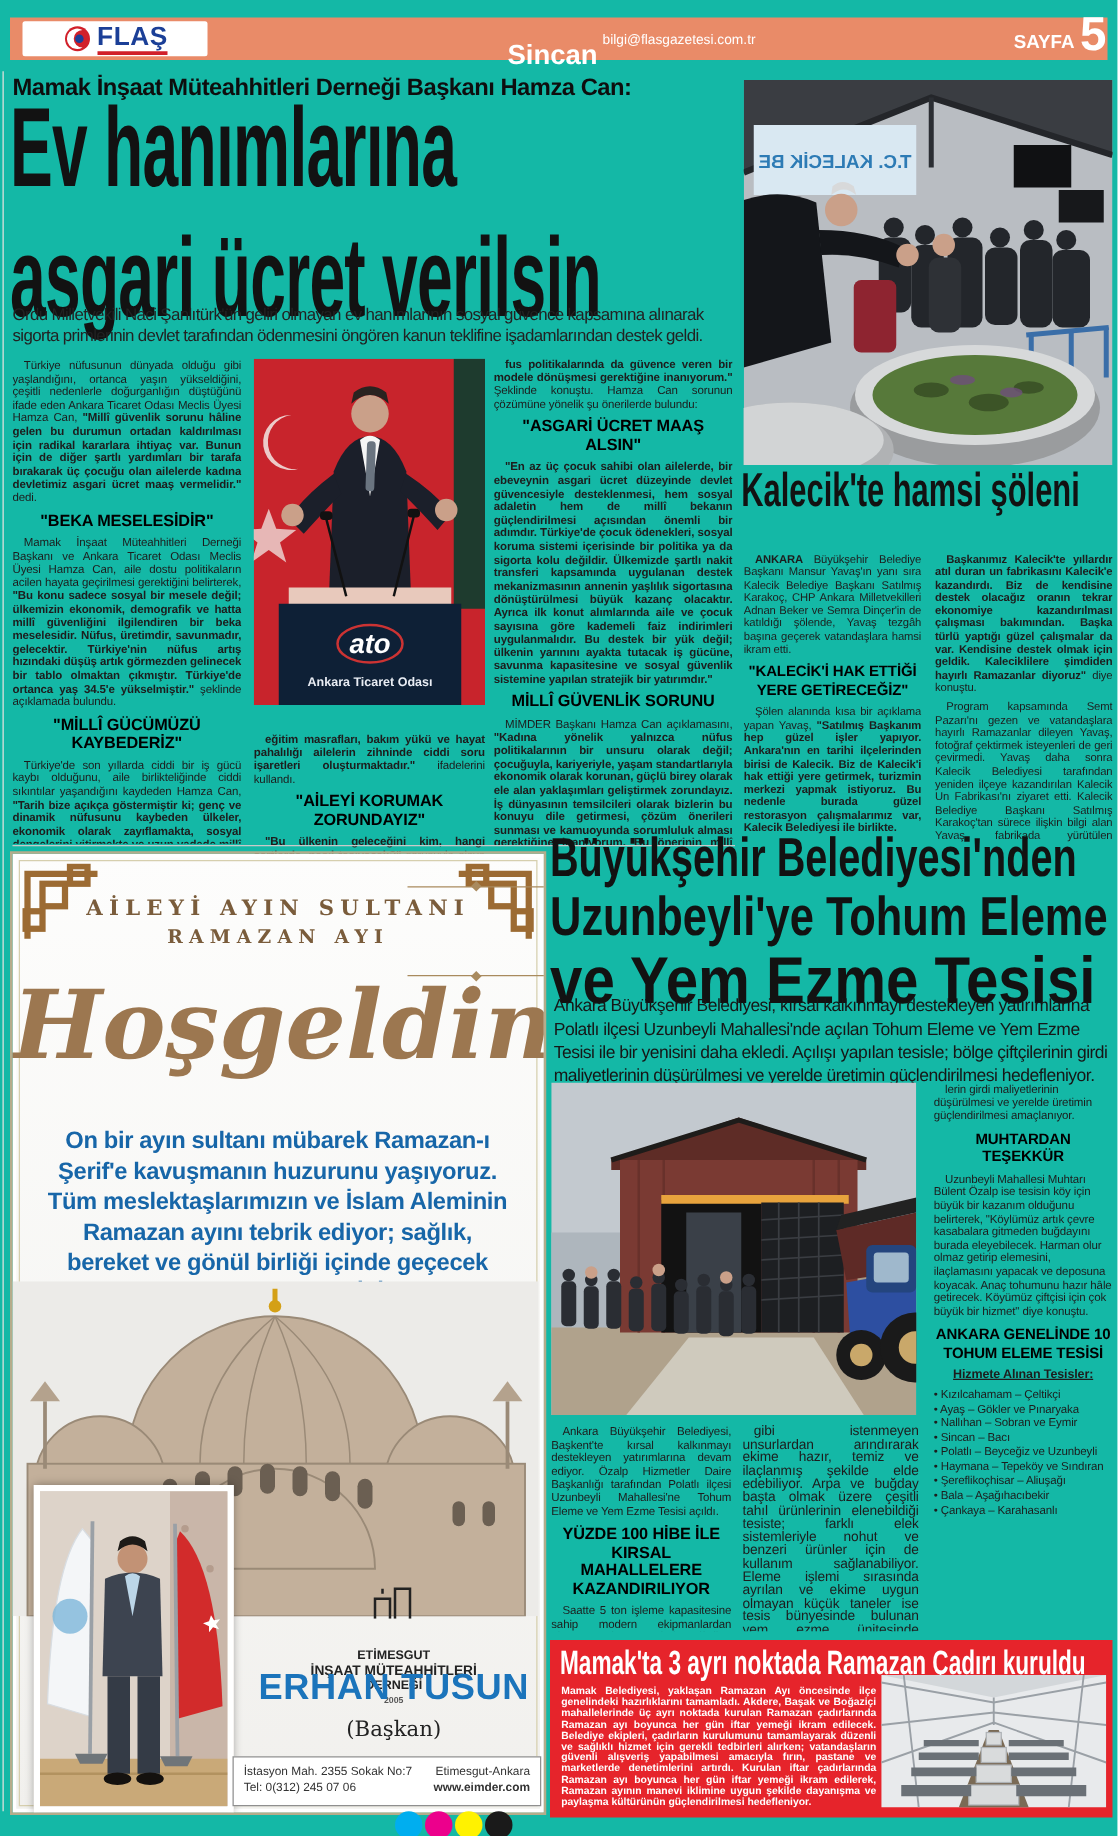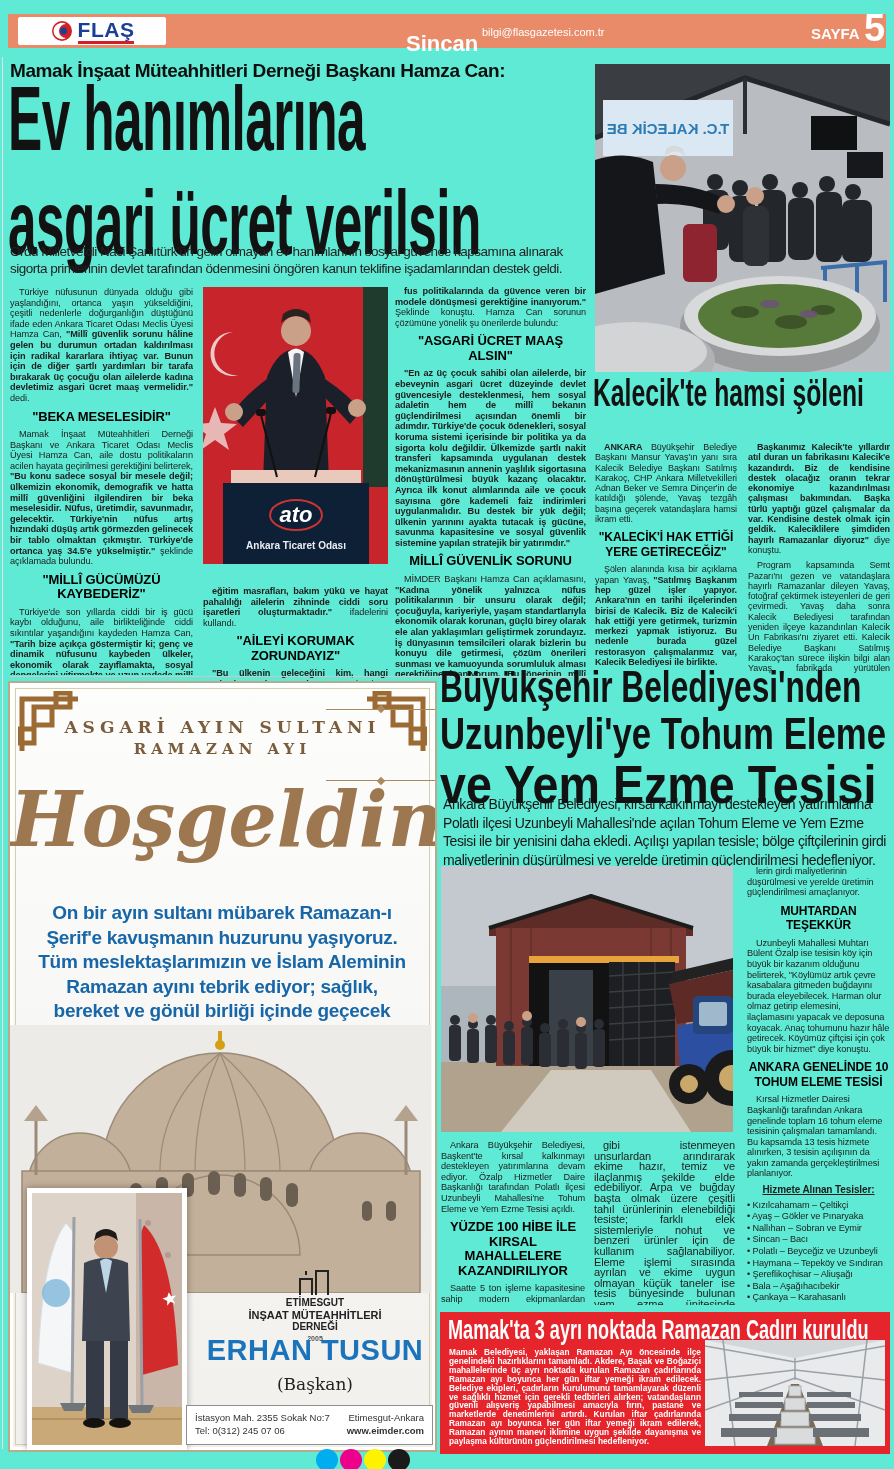--- a/index.html
+++ b/index.html
@@ -1,16 +1,16 @@
 <!DOCTYPE html>
 <html><head>
 <meta charset="utf-8">
 <style>
   html,body{margin:0;padding:0;background:#fff;}
-  .page{position:relative;width:894px;height:1469px;background:#5eead4;overflow:hidden;
+  .page{position:relative;width:894px;height:1469px;background:#14b8a6;overflow:hidden;
         font-family:"Liberation Sans","DejaVu Sans",sans-serif;color:#1a1a1a;}
   .abs{position:absolute;}
 
   
   .masthead{left:8px;top:14px;width:878px;height:34px;background:#E98B68;}
   .logo-box{position:absolute;left:10px;top:3px;width:148px;height:28px;background:#fff;border-radius:2px;
             display:flex;align-items:center;justify-content:center;gap:4px;}
   .logo-text{font-size:21px;font-weight:bold;color:#1B3F97;letter-spacing:.5px;border-bottom:3px solid #D1202A;line-height:22px;}
   .edition{position:absolute;left:398px;top:2px;font-size:22px;font-weight:bold;color:#fff;margin-top:15px;}
   .edition-mail{position:absolute;left:474px;top:12px;font-size:11px;color:#fff;}
@@ -247,21 +247,21 @@
     <svg class="abs" style="right:8px;top:8px;transform:scaleX(-1);" width="64" height="64" viewBox="0 0 64 64">
       <g fill="none" stroke="#9c6b33" stroke-width="5">
         <path d="M4 60 V8 H60"></path>
           <rect x="16" y="16" width="18" height="18"></rect>
           <rect x="38" y="2" width="14" height="14"></rect>
           <rect x="2" y="38" width="14" height="14"></rect>
       </g>
     </svg>
 
     <div class="abs orn-div" style="left:158px;top:26px;"></div>
-    <div class="abs ad-kicker" style="top:34px;font-size:17px;letter-spacing:5px;">ASGARİ AYIN SULTANI</div>
+    <div class="abs ad-kicker" style="top:34px;font-size:17px;letter-spacing:5px;">AİLEYİ AYIN SULTANI</div>
     <div class="abs ad-kicker" style="top:57px;font-size:15px;letter-spacing:5px;">RAMAZAN AYI</div>
     <div class="abs orn-div" style="left:158px;top:84px;transform:rotate(180deg);"></div>
     <div class="abs script-title" style="top:92px;">Hoşgeldin</div>
     <div class="abs ad-message">On bir ayın sultanı mübarek Ramazan-ı Şerif'e kavuşmanın huzurunu yaşıyoruz. Tüm meslektaşlarımızın ve İslam Aleminin Ramazan ayını tebrik ediyor; sağlık, bereket ve gönül birliği içinde geçecek HAYIRLI RAMAZANLAR DİLİYORUM..</div>
 
     <svg class="abs" style="left:0;top:342px;" width="421" height="268" viewBox="0 0 421 268">
       <rect width="421" height="268" fill="#ecebe8"></rect>
       <g fill="#c3b09b" stroke="#9a8a77" stroke-width="1.5">
         <path d="M210 28 a118 118 0 0 1 118 118 h-236 a118 118 0 0 1 118 -118z"></path>
         <path d="M70 108 a52 52 0 0 1 52 52 h-104 a52 52 0 0 1 52 -52z"></path>
@@ -338,21 +338,21 @@
       </svg>
     </div>
 
     <svg class="abs" style="left:280px;top:586px;" width="50" height="26" viewBox="0 0 50 26">
       <g fill="none" stroke="#222" stroke-width="2">
         <path d="M10 26 V10 h12 v16"></path>
           <path d="M26 26 V2 h12 v24"></path>
           <line x1="16" y1="2" x2="16" y2="6"></line>
       </g>
     </svg>
-    <div class="abs eimder-text" style="left:120px;top:614px;width:370px;">
+    <div class="abs eimder-text" style="left:120px;top:636px;width:370px;">
       <div style="font-size:10px;">ETİMESGUT</div>
       <div style="font-size:11px;">İNŞAAT MÜTEAHHİTLERİ</div>
       <div style="font-size:10px;">DERNEĞİ</div>
       <div style="font-size:7px;color:#555;">2005</div>
     </div>
     <div class="abs erhan">ERHAN TUSUN</div>
     <div class="abs baskan">(Başkan)</div>
     <div class="abs addr-box">
       <div class="addr-col">
         <div>İstasyon Mah. 2355 Sokak No:7</div>
@@ -468,21 +468,20 @@
     </div>
   <div class="abs bodycol" style="left:594px;top:1140px;width:141px;height:165px;overflow:hidden;font-size:11px;">
       <p>gibi istenmeyen unsurlardan arındırarak ekime hazır, temiz ve ilaçlanmış şekilde elde edebiliyor. Arpa ve buğday başta olmak üzere çeşitli tahıl ürünlerinin elenebildiği tesiste; farklı elek sistemleriyle nohut ve benzeri ürünler için de kullanım sağlanabiliyor. Eleme işlemi sırasında ayrılan ve ekime uygun olmayan küçük taneler ise tesis bünyesinde bulunan yem ezme ünitesinde değerlendirilerek hayvancılıkla uğraşan üreticiler için yem hâline getiriliyor.</p>
       <p>Yüzde 100 hibe kapsamında kırsal mahallelere kazandırılan tesis ile dışa bağımlılığın azaltılarak çiftçi-</p>
     </div>
   <div class="abs bodycol small" style="left:747px;top:866px;width:143px;height:440px;overflow:hidden;font-size:9.2px;text-align:left;">
       <p>lerin girdi maliyetlerinin düşürülmesi ve yerelde üretimin güçlendirilmesi amaçlanıyor.</p>
       <div class="sec-head">MUHTARDAN TEŞEKKÜR</div>
       <p>Uzunbeyli Mahallesi Muhtarı Bülent Özalp ise tesisin köy için büyük bir kazanım olduğunu belirterek, "Köylümüz artık çevre kasabalara gitmeden buğdayını burada eleyebilecek. Harman olur olmaz getirip elemesini, ilaçlamasını yapacak ve deposuna koyacak. Anaç tohumunu hazır hâle getirecek. Köyümüz çiftçisi için çok büyük bir hizmet" diye konuştu.</p>
       <div class="sec-head">ANKARA GENELİNDE 10 TOHUM ELEME TESİSİ</div>
-      <p>Kırsal Hizmetler Dairesi Başkanlığı tarafından Ankara genelinde toplam 16 tohum eleme tesisinin çalışmaları tamamlandı. Bu kapsamda 13 tesis hizmete alınırken, 3 tesisin açılışının da yakın zamanda gerçekleştirilmesi planlanıyor.</p>
       <div class="list-head">Hizmete Alınan Tesisler:</div>
       <div class="news-list">
         <div>• Kızılcahamam – Çeltikçi</div>
         <div>• Ayaş – Gökler ve Pınaryaka</div>
         <div>• Nallıhan – Sobran ve Eymir</div>
         <div>• Sincan – Bacı</div>
         <div>• Polatlı – Beyceğiz ve Uzunbeyli</div>
         <div>• Haymana – Tepeköy ve Sındıran</div>
         <div>• Şereflikoçhisar – Aliuşağı</div>
         <div>• Bala – Aşağıhacıbekir</div>

